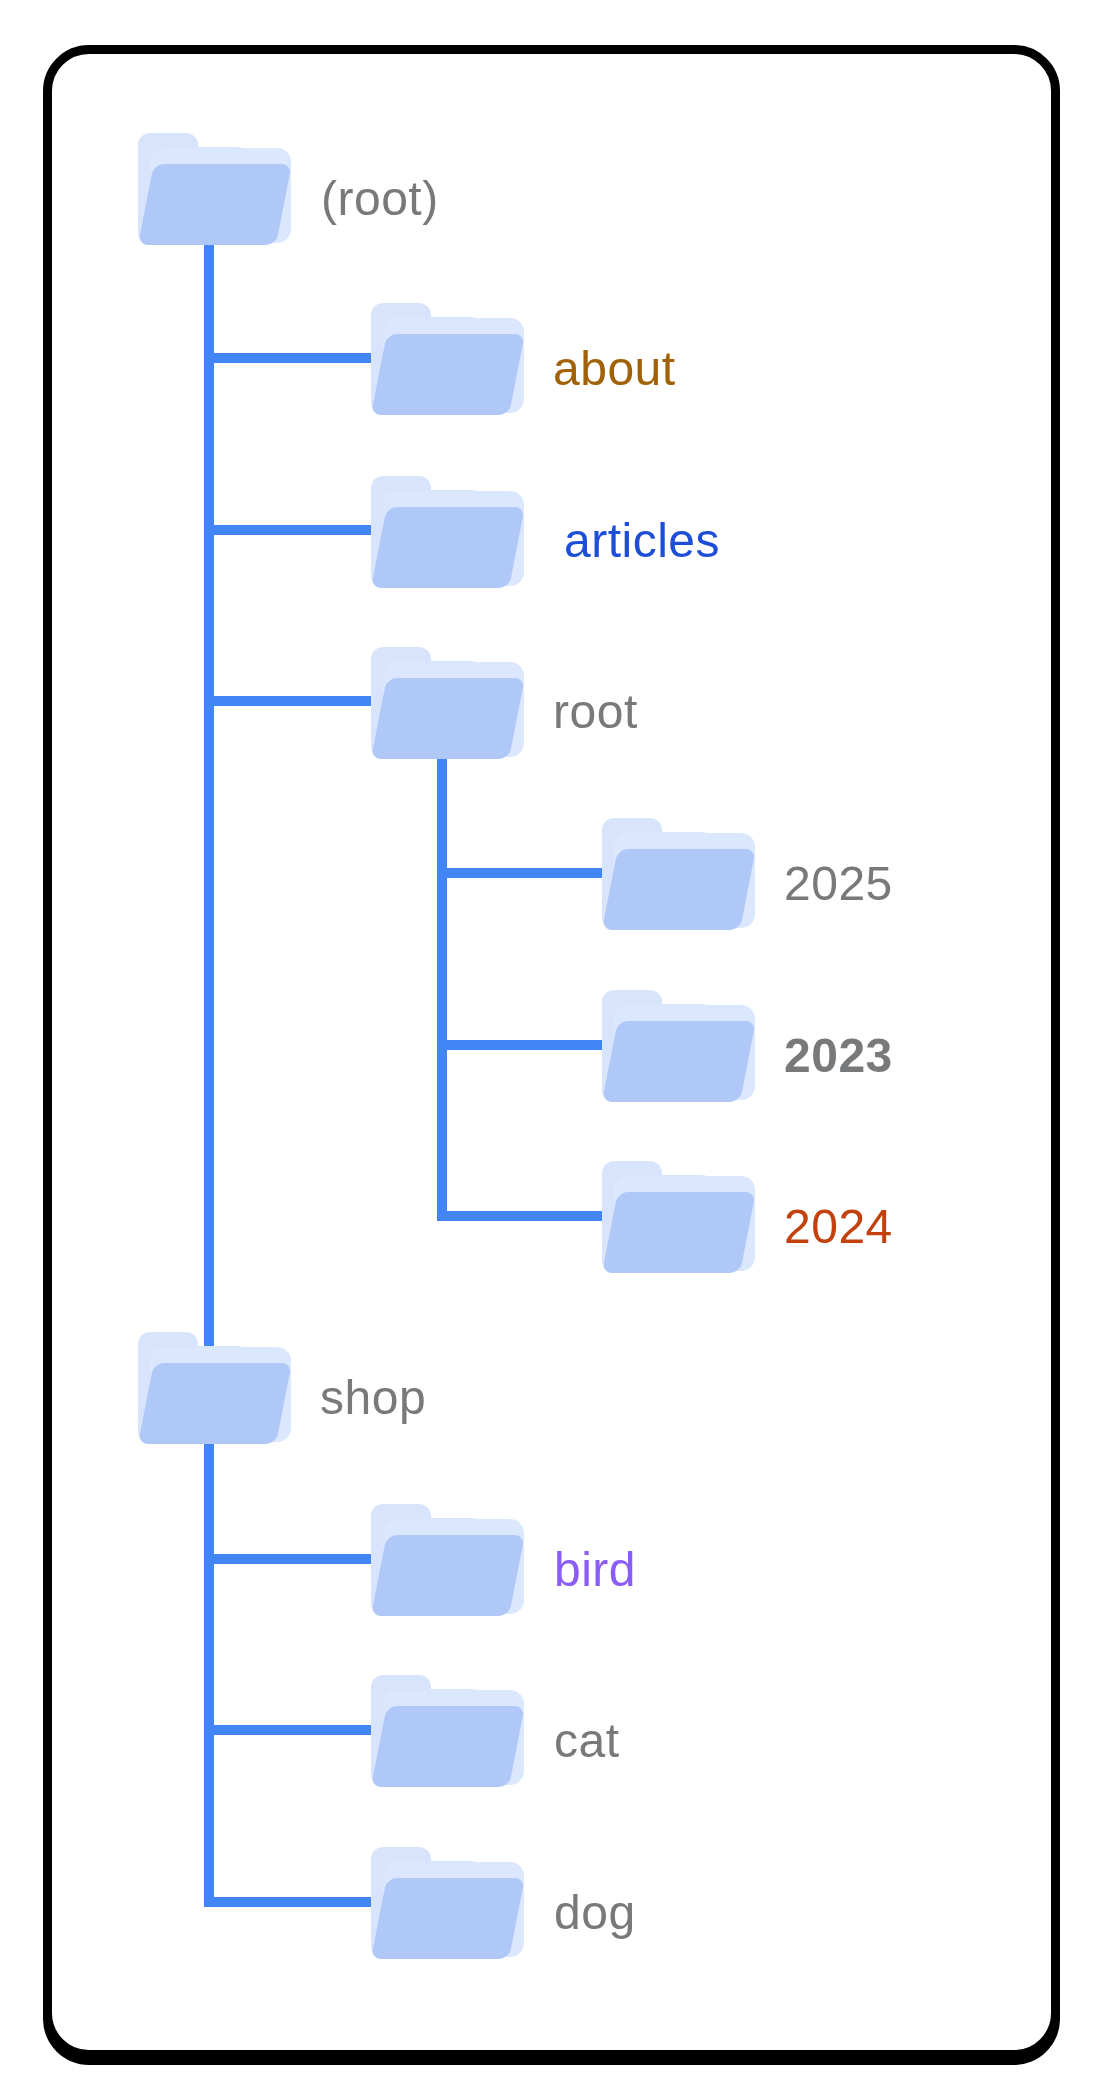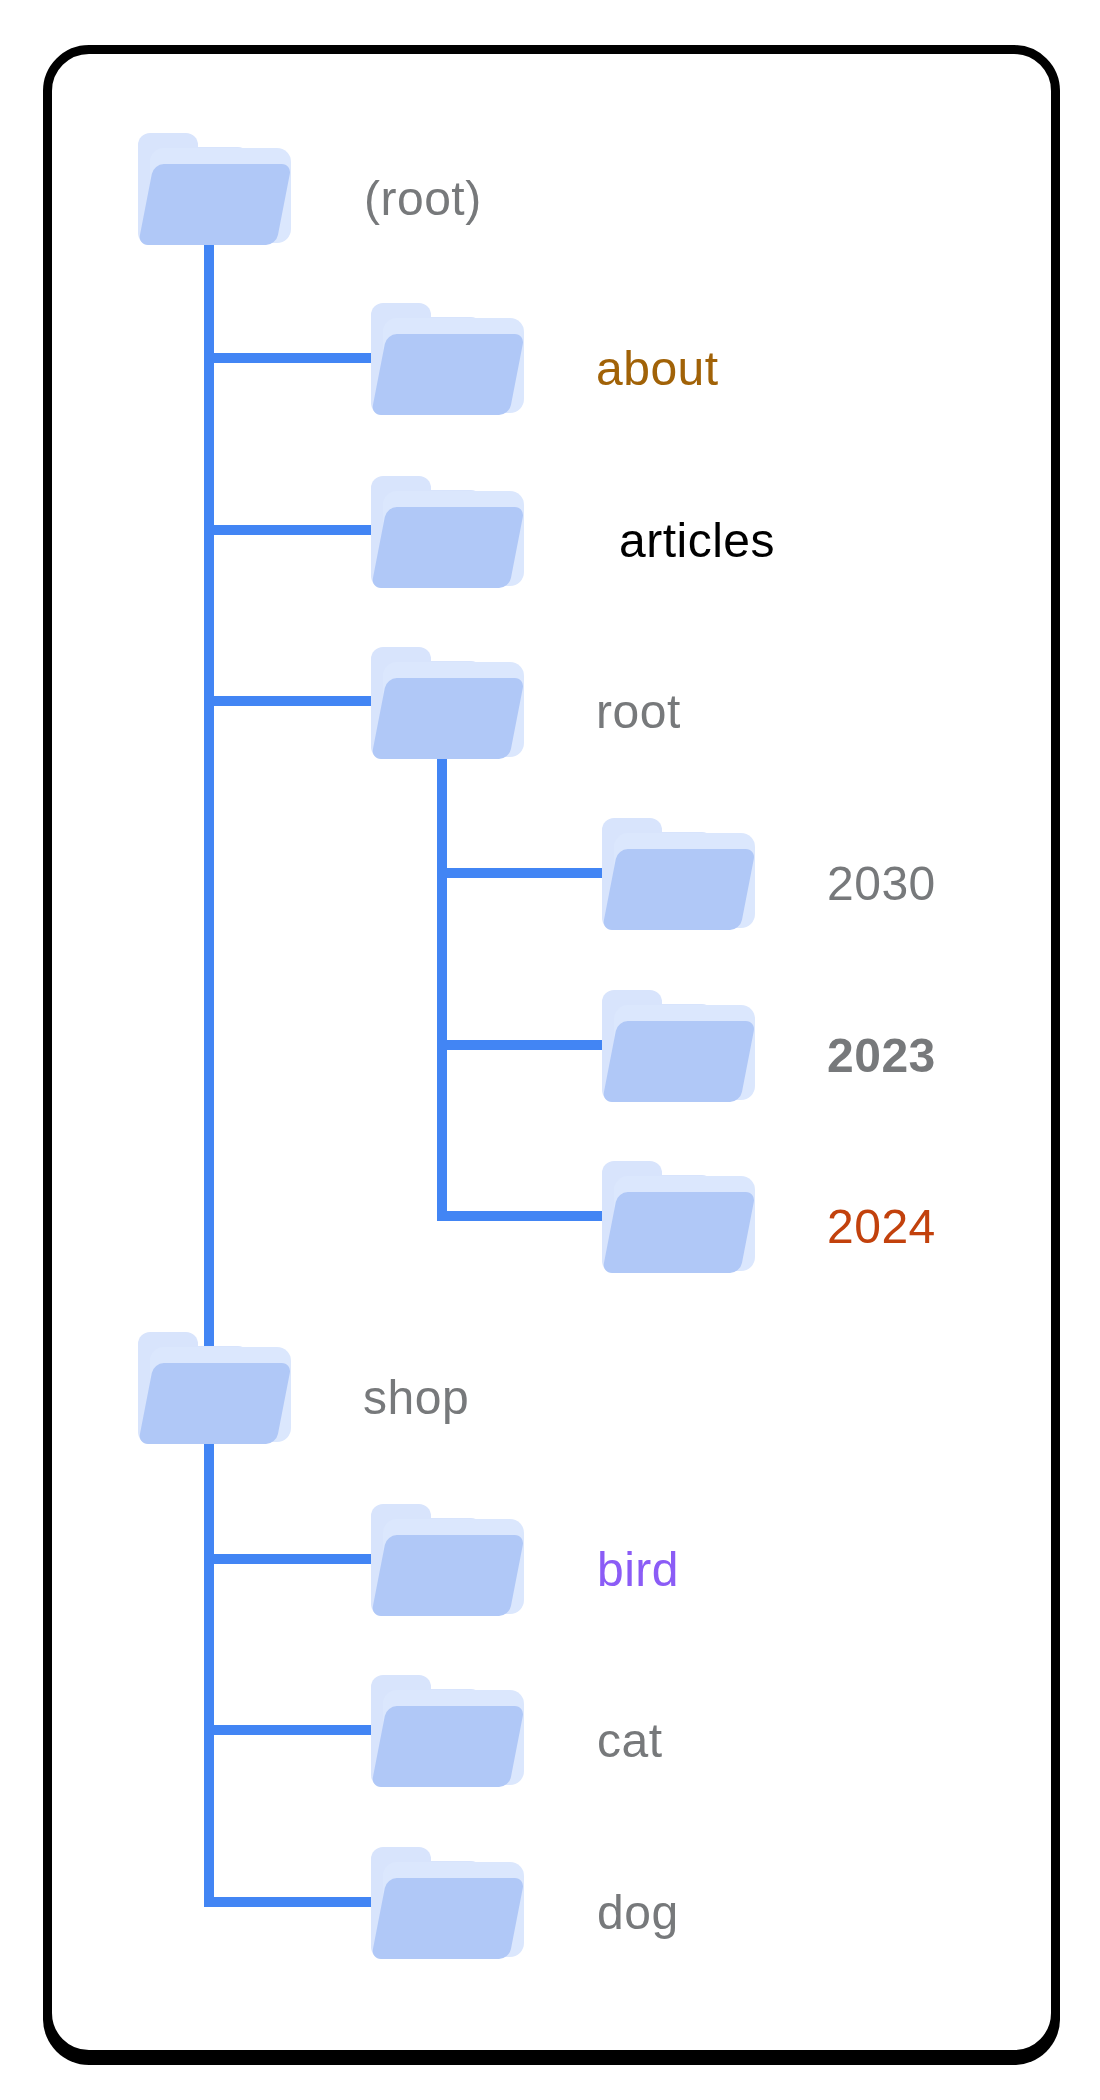--- a/index.html
+++ b/index.html
@@ -62,21 +62,20 @@
     transform: skewX(-11deg);
     transform-origin: 0 100%;
   }
   .node-label {
     position: absolute;
     transform: translateY(-50%);
     font-size: 48px;
     letter-spacing: 0.5px;
     white-space: nowrap;
     z-index: 2;
-    margin-left: 43px;
   }
 </style>
 </head>
 <body>
 
 <div id="canvas">
   <div class="card"></div>
   <div id="tree">
       <div class="line" style="left: 204px; top: 240px; width: 10px; height: 1667px; background: rgb(66, 133, 244);"></div>
       <div class="line" style="left: 204px; top: 353px; width: 188px; height: 10px; background: rgb(66, 133, 244);"></div>
@@ -102,35 +101,35 @@
         <div class="f-mid" style="background: rgb(219, 231, 253);"></div>
         <div class="f-front" style="background: rgb(176, 200, 247);"></div>
       </div>
       <div class="node-label" style="left: 553px; top: 368px; color: #a16207;">about</div>
       <div class="folder" style="left: 371px; top: 476px;">
         <div class="f-tab" style="background: rgb(216, 228, 252);"></div>
         <div class="f-back" style="background: rgb(216, 228, 252);"></div>
         <div class="f-mid" style="background: rgb(219, 231, 253);"></div>
         <div class="f-front" style="background: rgb(176, 200, 247);"></div>
       </div>
-      <div class="node-label" style="left: 576px; top: 540px; color: #000000;">articles</div>
+      <div class="node-label" style="left: 564px; top: 540px; color: #1d4ed8;">articles</div>
       <div class="folder" style="left: 371px; top: 647px;">
         <div class="f-tab" style="background: rgb(216, 228, 252);"></div>
         <div class="f-back" style="background: rgb(216, 228, 252);"></div>
         <div class="f-mid" style="background: rgb(219, 231, 253);"></div>
         <div class="f-front" style="background: rgb(176, 200, 247);"></div>
       </div>
       <div class="node-label" style="left: 553px; top: 711px; color: rgb(119, 121, 123);">root</div>
       <div class="folder" style="left: 602px; top: 818px;">
         <div class="f-tab" style="background: rgb(216, 228, 252);"></div>
         <div class="f-back" style="background: rgb(216, 228, 252);"></div>
         <div class="f-mid" style="background: rgb(219, 231, 253);"></div>
         <div class="f-front" style="background: rgb(176, 200, 247);"></div>
       </div>
-      <div class="node-label" style="left: 784px; top: 883px; color: rgb(119, 121, 123);">2030</div>
+      <div class="node-label" style="left: 784px; top: 883px; color: rgb(119, 121, 123);">2025</div>
       <div class="folder" style="left: 602px; top: 990px;">
         <div class="f-tab" style="background: rgb(216, 228, 252);"></div>
         <div class="f-back" style="background: rgb(216, 228, 252);"></div>
         <div class="f-mid" style="background: rgb(219, 231, 253);"></div>
         <div class="f-front" style="background: rgb(176, 200, 247);"></div>
       </div>
       <div class="node-label" style="left: 784px; top: 1055px; color: rgb(119, 121, 123); font-weight: bold;">2023</div>
       <div class="folder" style="left: 602px; top: 1161px;">
         <div class="f-tab" style="background: rgb(216, 228, 252);"></div>
         <div class="f-back" style="background: rgb(216, 228, 252);"></div>

